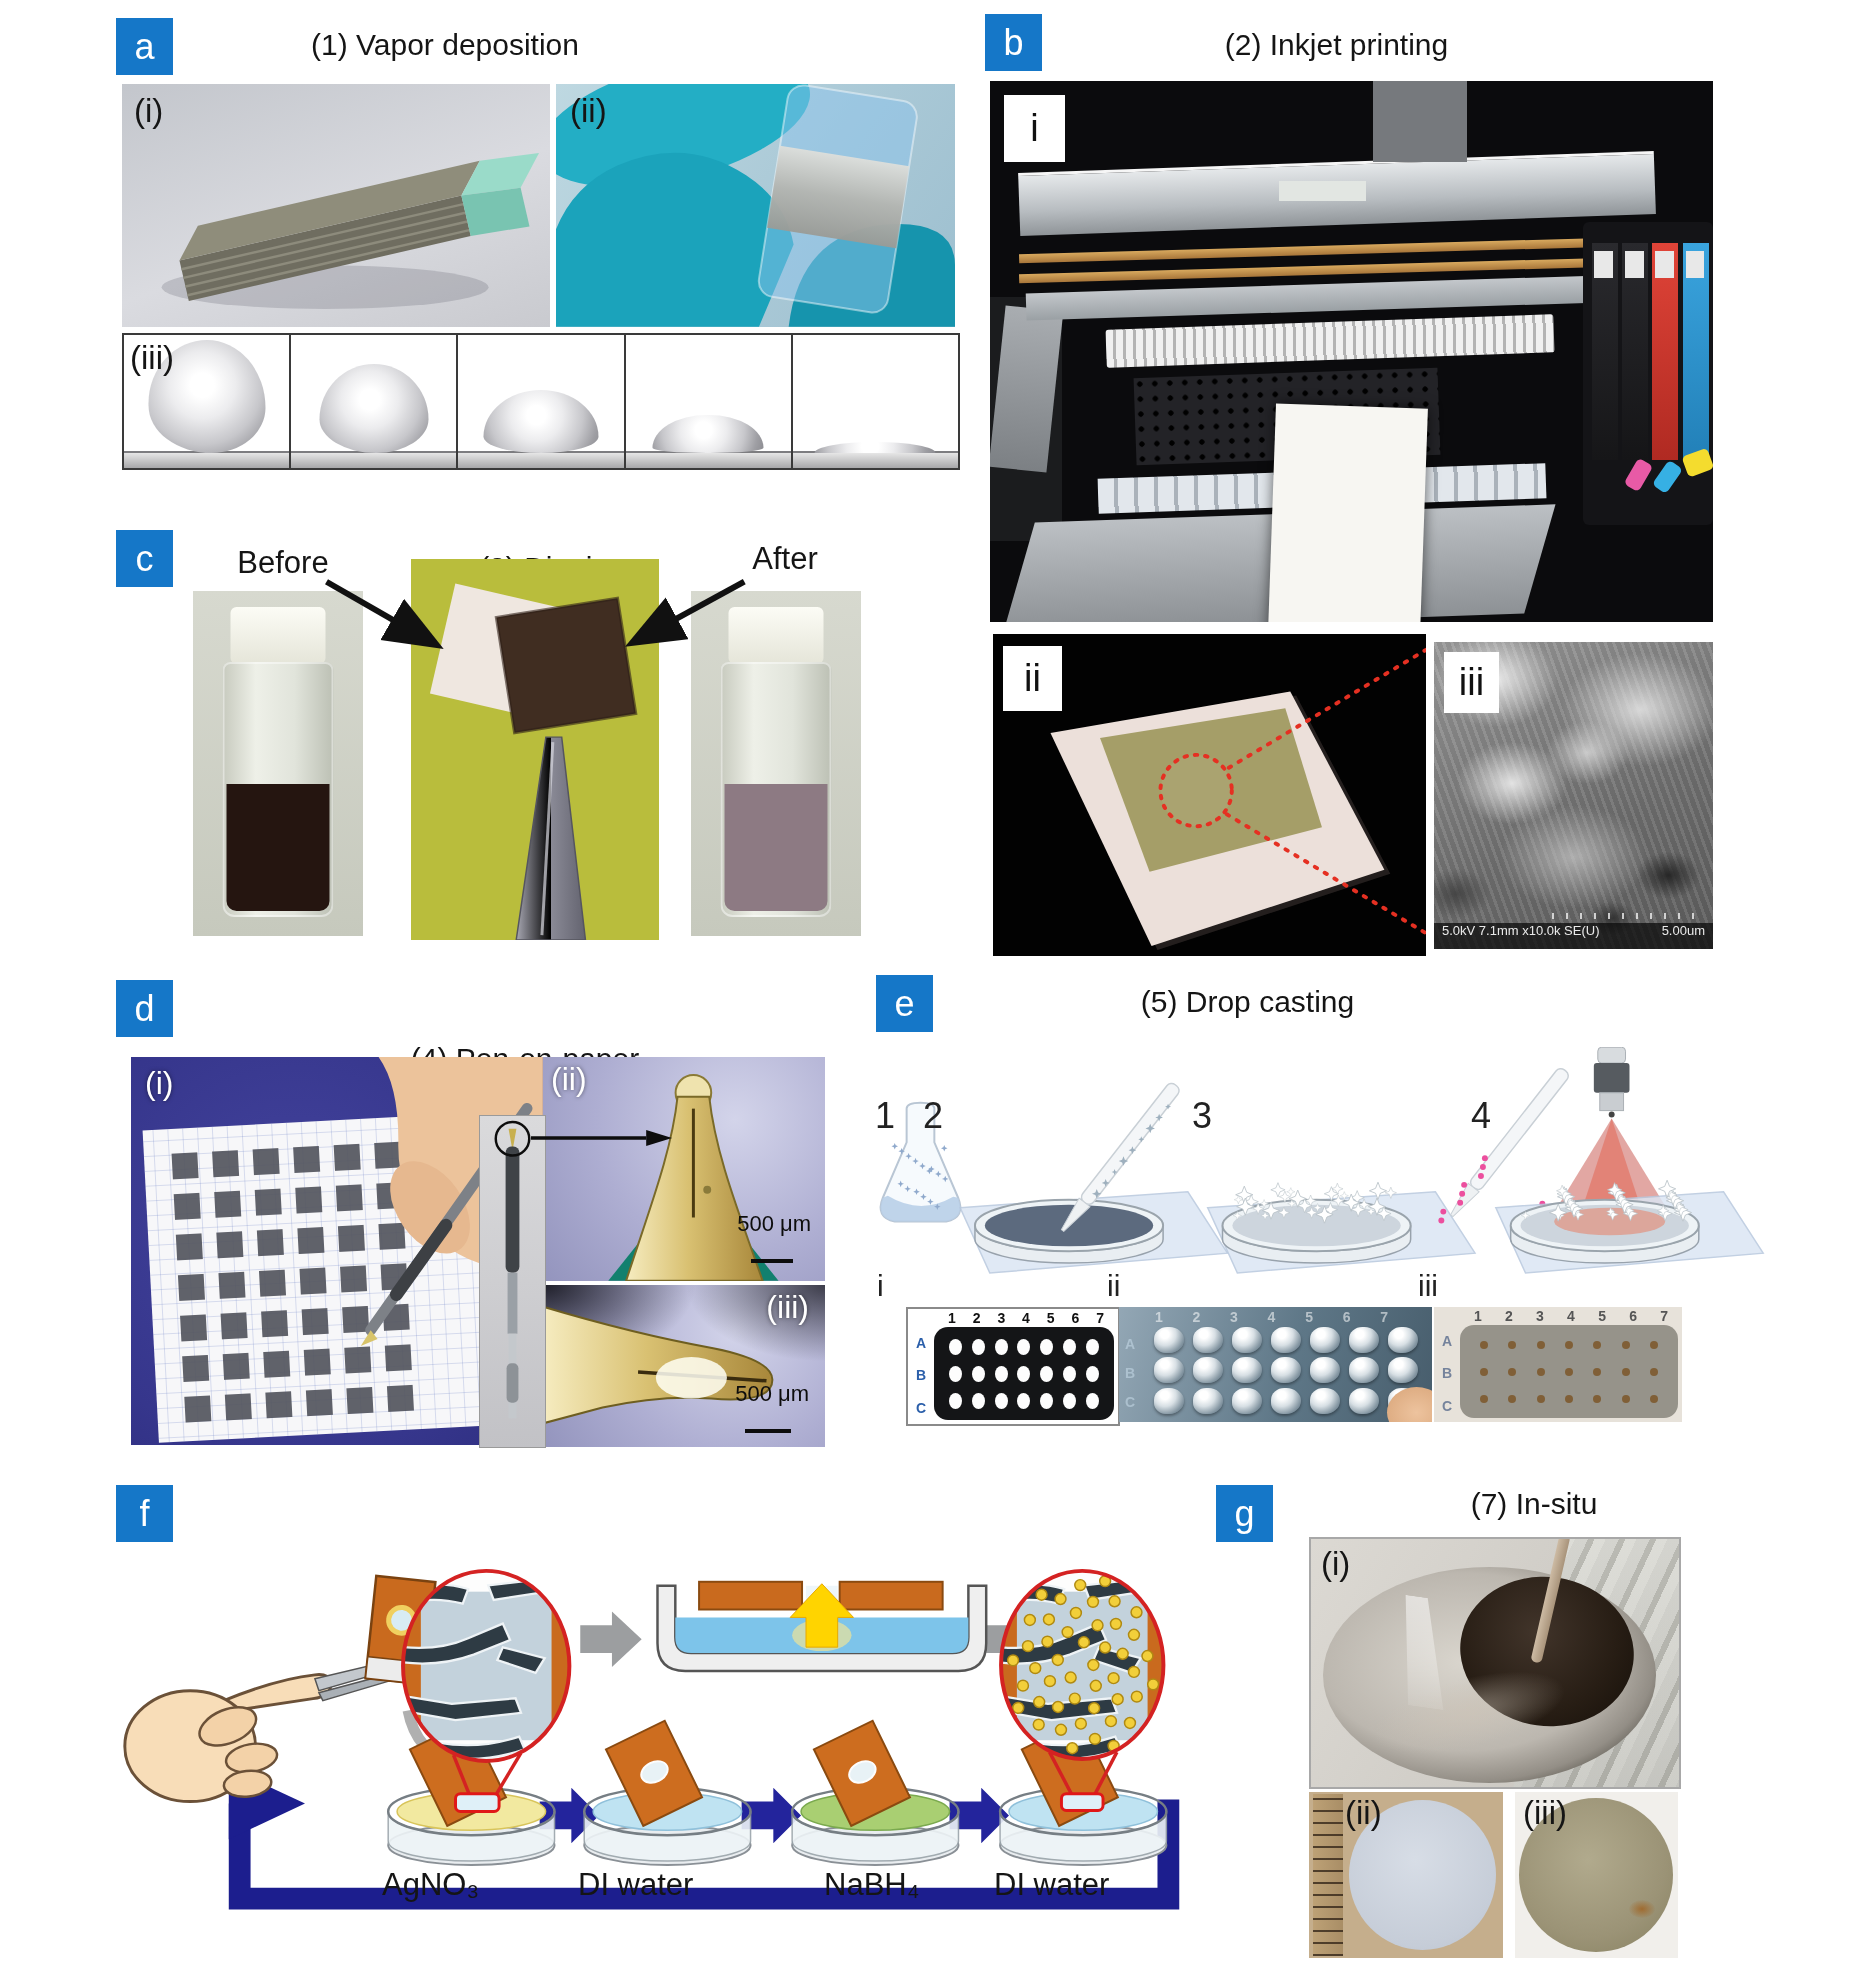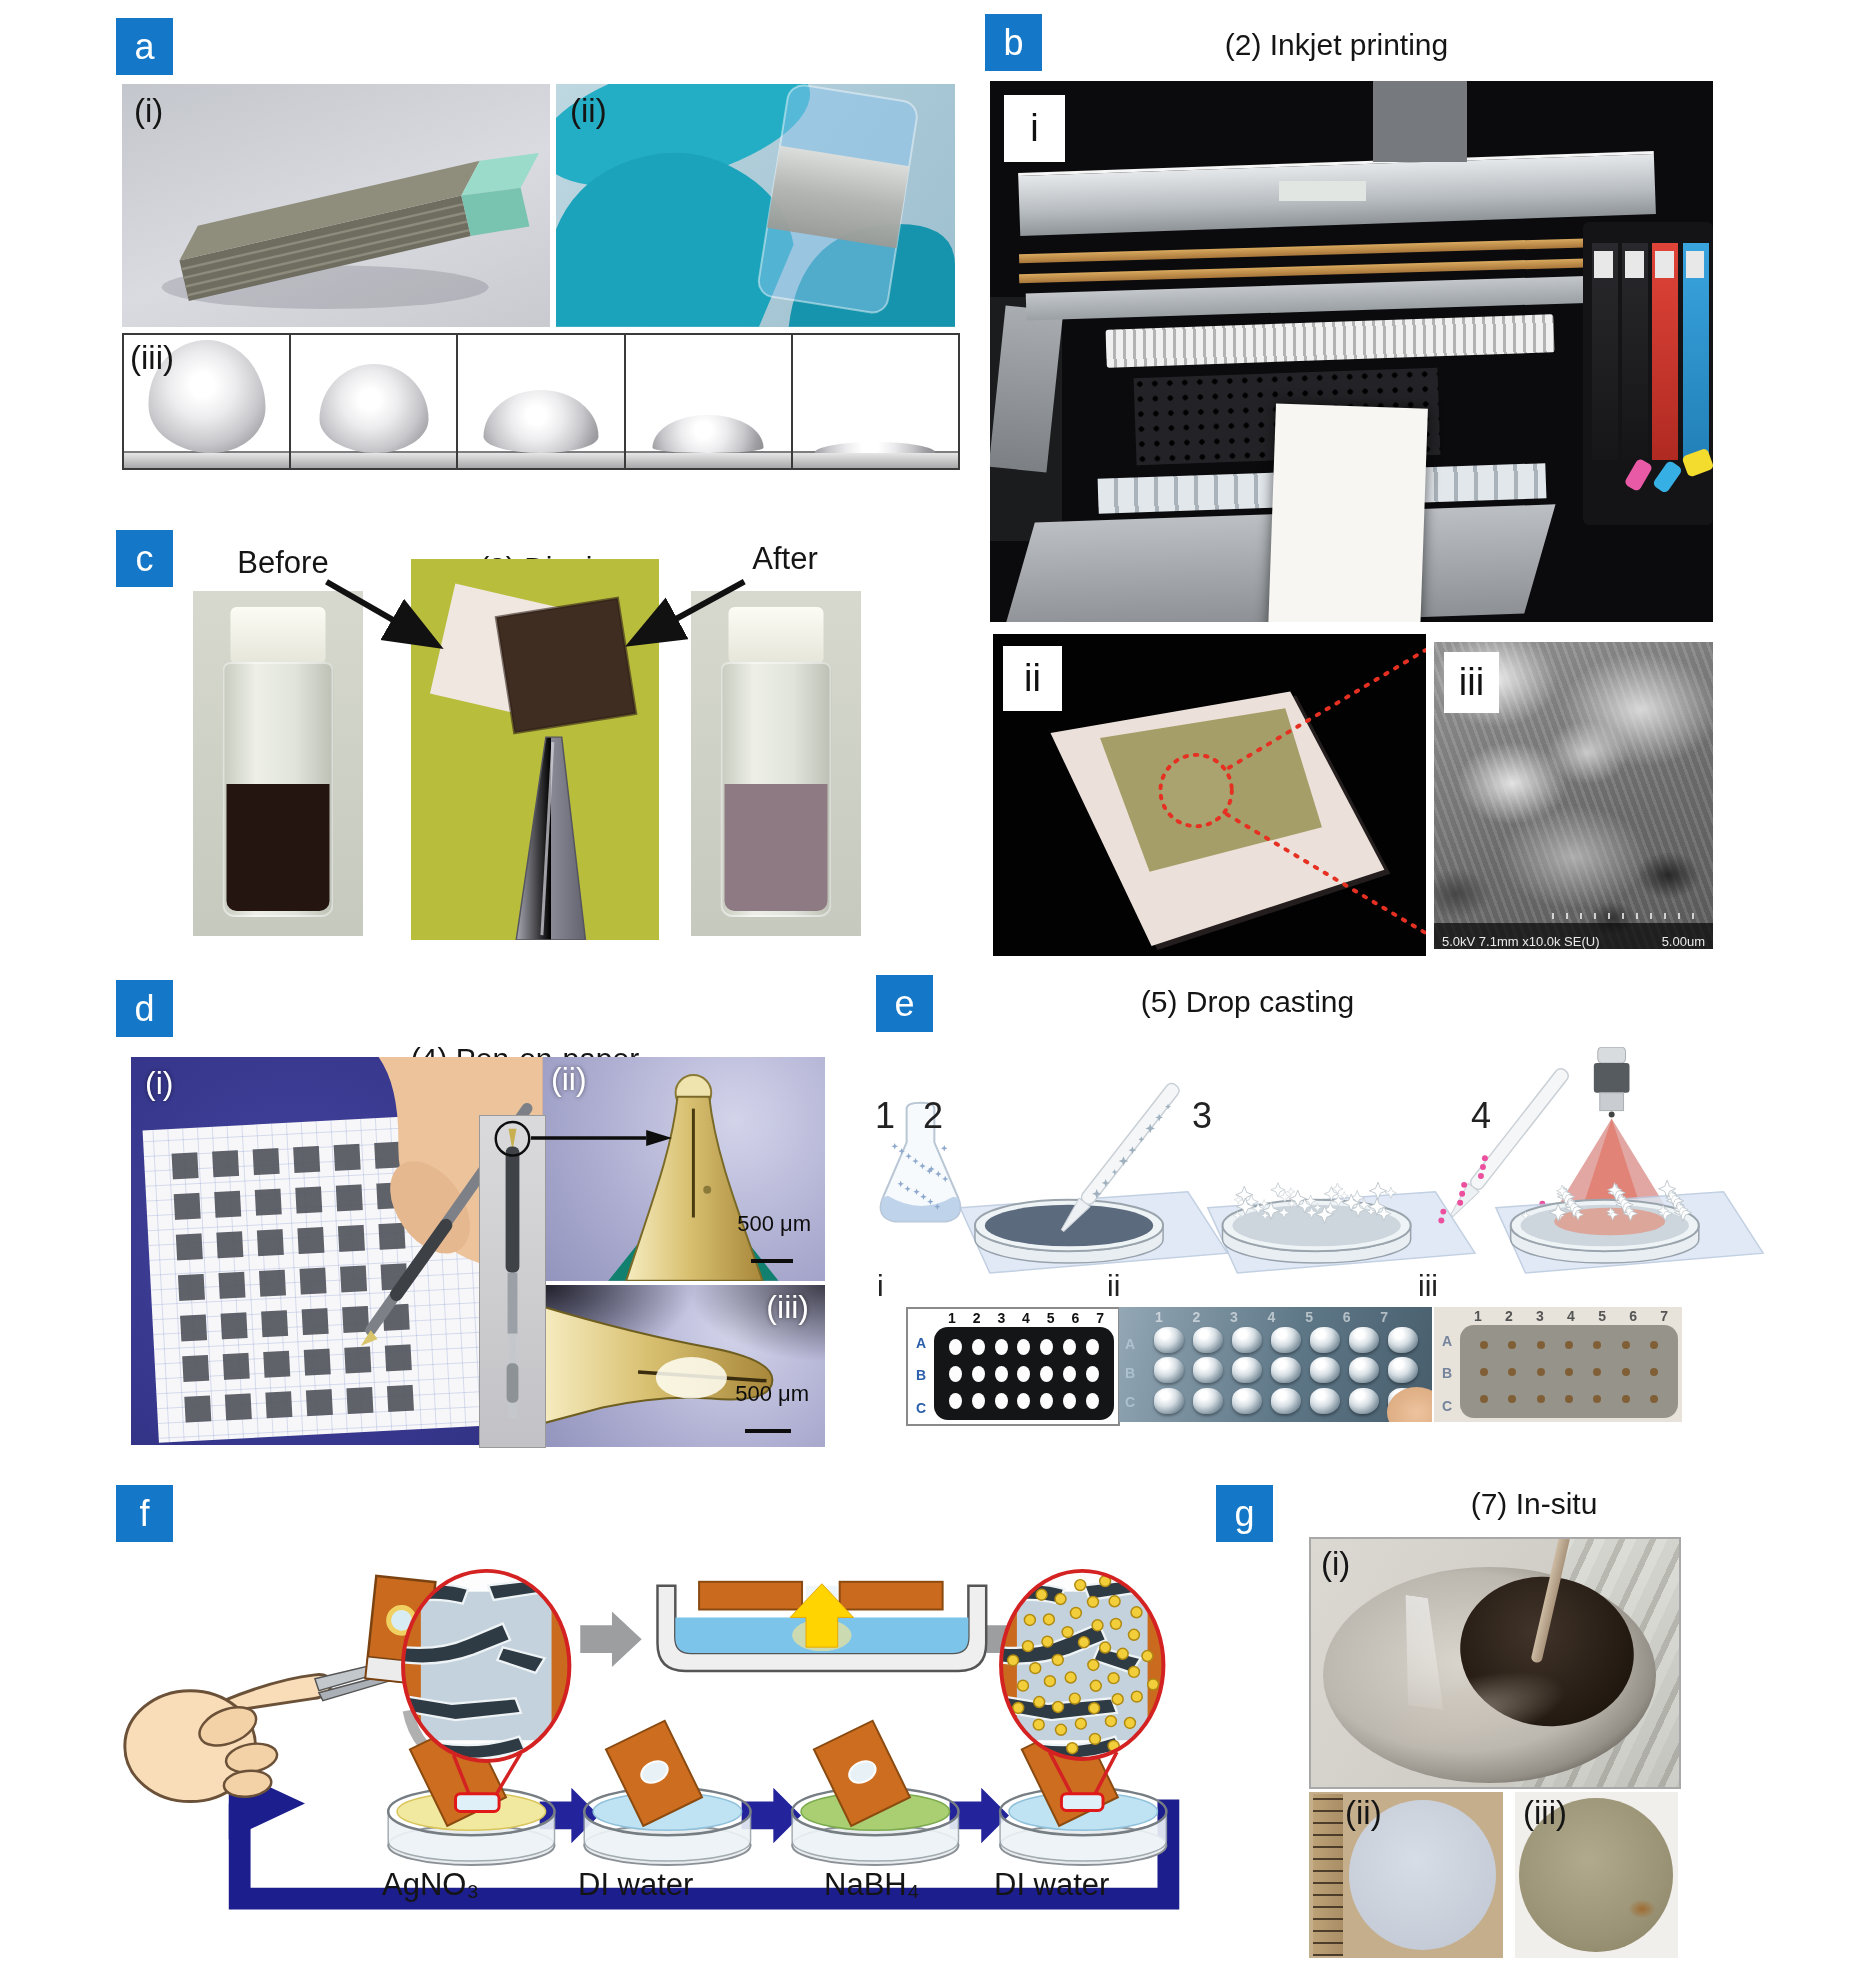--- a/index.html
+++ b/index.html
@@ -39,21 +39,21 @@
     radial-gradient(79px 59px at 28% 46%, rgba(232,232,232,.95), rgba(232,232,232,0) 70%),
     radial-gradient(59px 45px at 55% 36%, rgba(216,216,216,.85), rgba(216,216,216,0) 70%),
     radial-gradient(99px 69px at 50% 70%, rgba(202,202,202,.7), rgba(202,202,202,0) 75%),
     radial-gradient(46px 34px at 84% 76%, rgba(35,35,35,.95), rgba(35,35,35,0) 70%),
     radial-gradient(34px 24px at 64% 90%, rgba(45,45,45,.9), rgba(45,45,45,0) 70%),
     radial-gradient(50px 36px at 8% 82%, rgba(60,60,60,.8), rgba(60,60,60,0) 70%),
     repeating-linear-gradient(70deg, rgba(255,255,255,.08) 0 3px, rgba(0,0,0,.06) 3px 8px),
     linear-gradient(155deg,#9b9b9b,#6e6e6e 60%,#5d5d5d);}
   .sembar{position:absolute;left:0;right:0;bottom:0;height:26px;background:rgba(8,8,8,.72);
           color:#eaeaea;font-size:13px;display:flex;justify-content:space-between;
-          align-items:flex-end;padding:0 8px;margin-top:35px;}
+          align-items:flex-start;padding:0 8px;margin-top:35px;}
   .semticks{position:absolute;right:12px;bottom:30px;width:149px;height:6px;
             background:repeating-linear-gradient(90deg,#eee 0 2px,transparent 2px 14px);opacity:.8;}
   
   .clabel{position:absolute;font-size:31px;color:#151515;text-align:center;}
   .vial{position:absolute;background:linear-gradient(#d7d9cf,#c6c9bd);}
   .vcap{position:absolute;left:50%;transform:translateX(-50%);top:16px;width:95px;height:57px;
         background:linear-gradient(#fcfcf5,#e5e5d9);border-radius:6px;}
   .vbody{position:absolute;left:50%;transform:translateX(-50%);top:71px;width:111px;height:255px;
         border-radius:8px 8px 12px 12px;
         background:linear-gradient(90deg,#c7cabe,#eef0e8 30%,#e1e4db 65%,#bcc0b4);
@@ -131,20 +131,21 @@
      radial-gradient(30px 22px at 78% 70%, rgba(150,90,30,.8), rgba(150,90,30,0));}
   .gdisc3 b{position:absolute;right:18px;bottom:34px;width:26px;height:18px;border-radius:50%;
      background:radial-gradient(rgba(160,100,35,.85),rgba(160,100,35,0) 75%);}
 </style>
 </head>
 <body>
 
 <div id="fig">
 
   <div class="plabel" style="left:116px;top:18px;">a</div>
+  <div class="ptitle" style="left:158px;top:28px;width:574px;">(1) Vapor deposition</div>
 
   <div class="pbox photo-ai" style="left:122px;top:84px;width:428px;height:243px;">
     <svg width="428" height="243" viewBox="0 0 432 245">
       <ellipse cx="205" cy="205" rx="165" ry="22" fill="rgba(80,80,95,0.22)"></ellipse>
       <g transform="translate(58,178) rotate(-13)">
         <rect x="0" y="0" width="292" height="42" fill="#6f6d60"></rect>
         <path d="M0,9 H292 M0,18 H292 M0,27 H292 M0,36 H292" stroke="#8d8b7c" stroke-width="2.5"></path>
         <polygon points="0,0 292,0 318,-30 26,-30" fill="#8f8d7b"></polygon>
         <polygon points="292,0 318,-30 378,-24 352,6" fill="#9adbc9"></polygon>
         <polygon points="292,0 352,6 352,46 292,42" fill="#79c4b1"></polygon>

